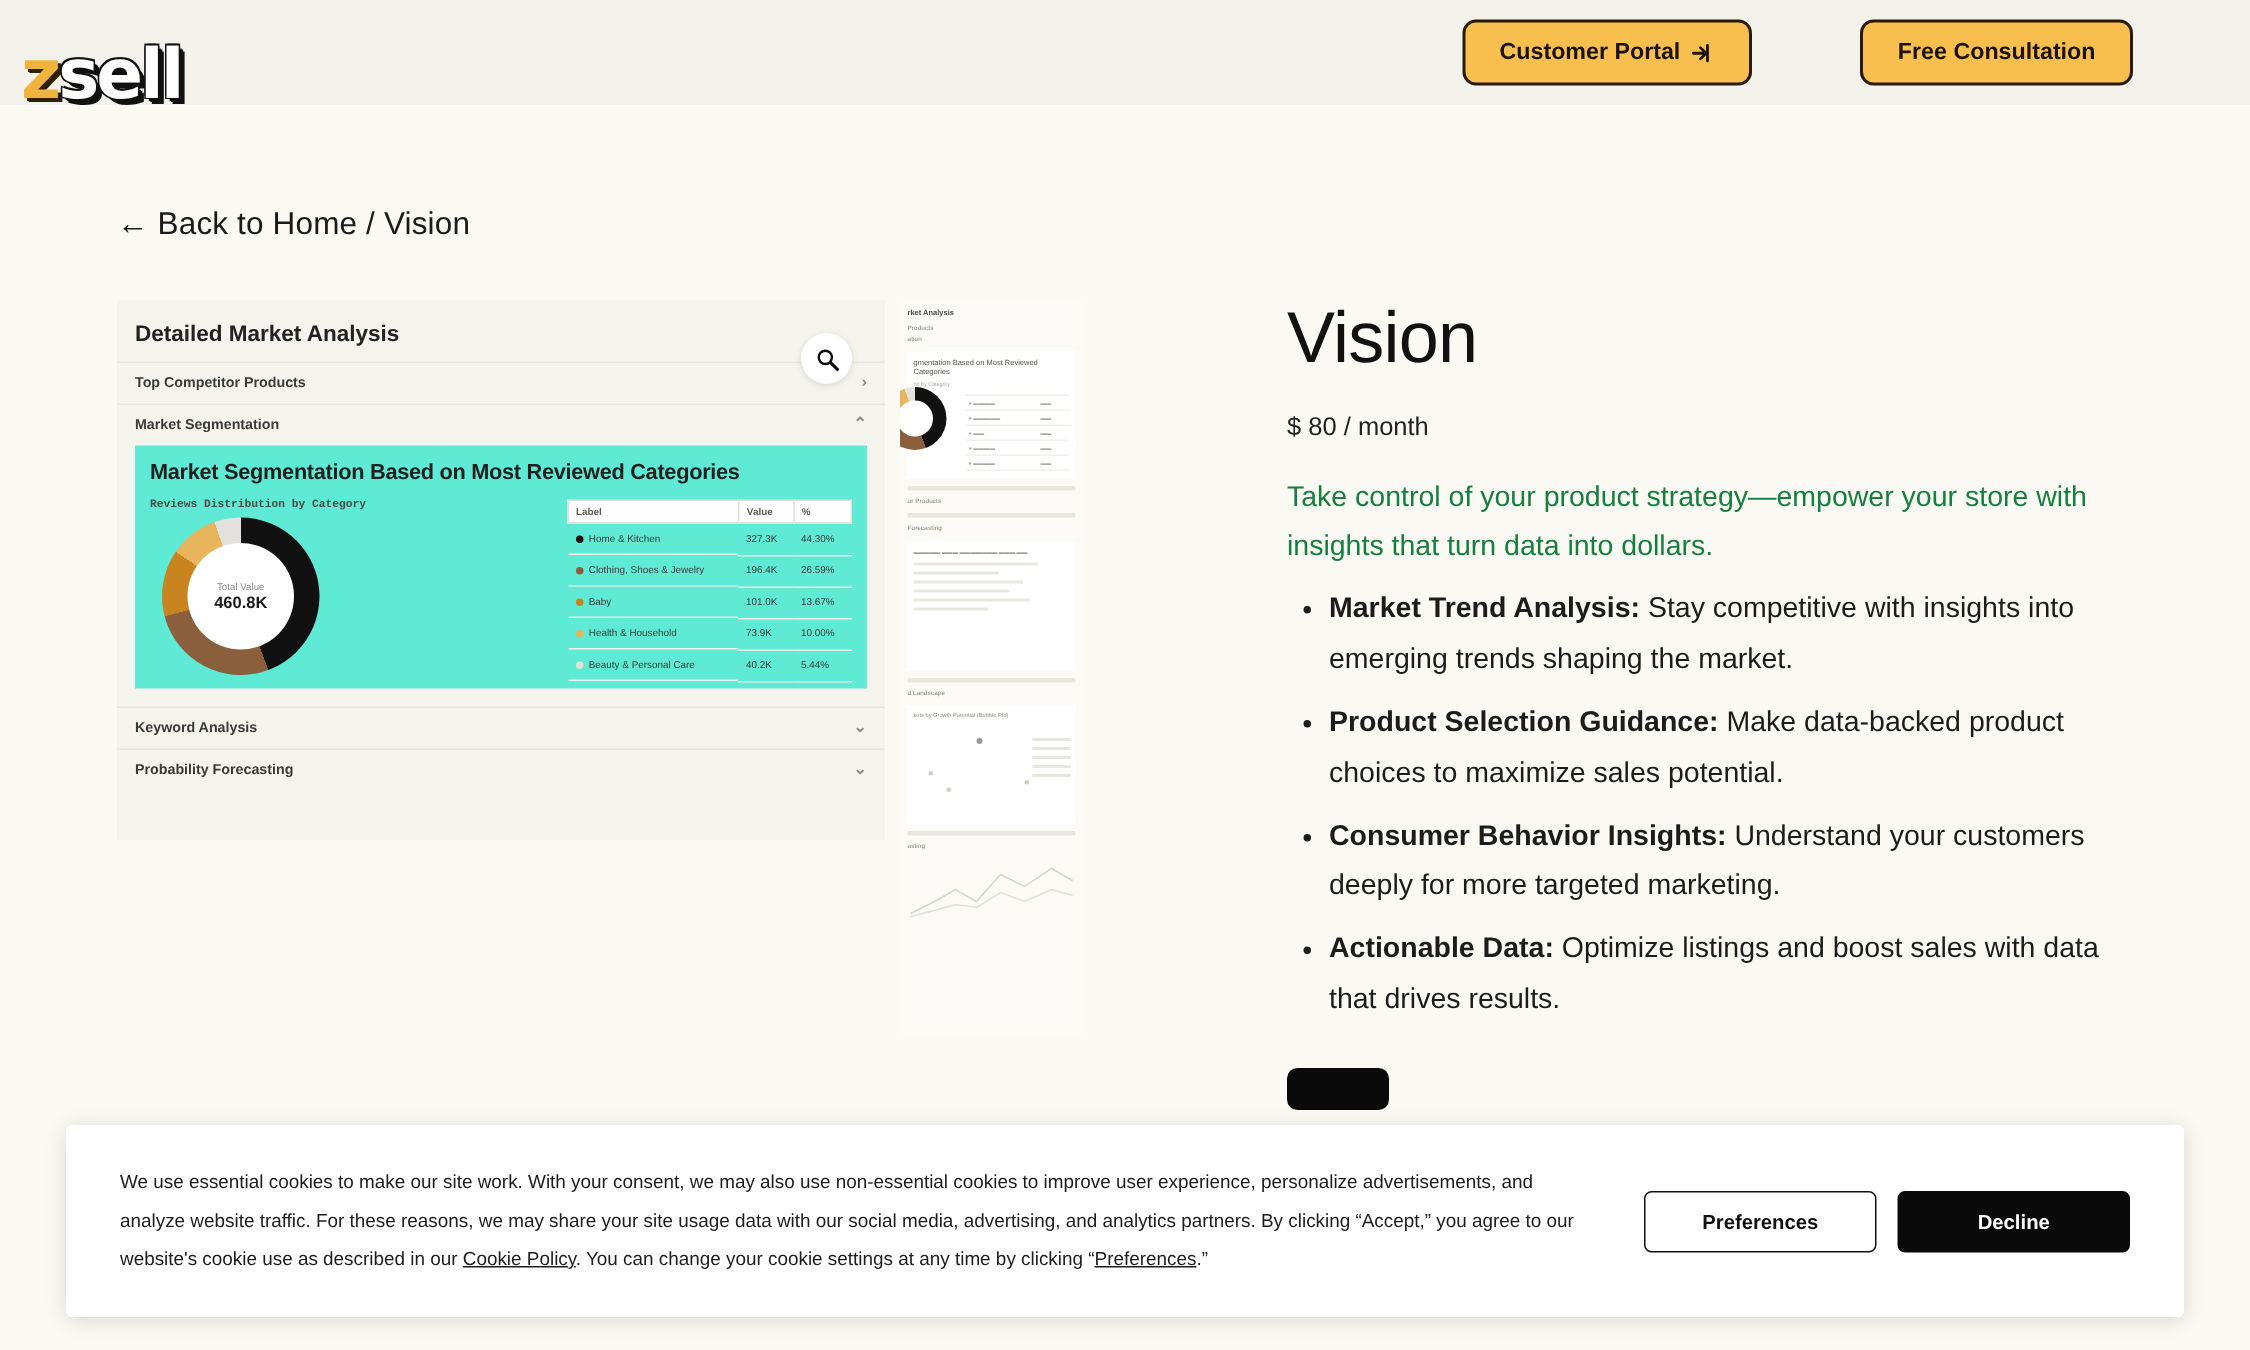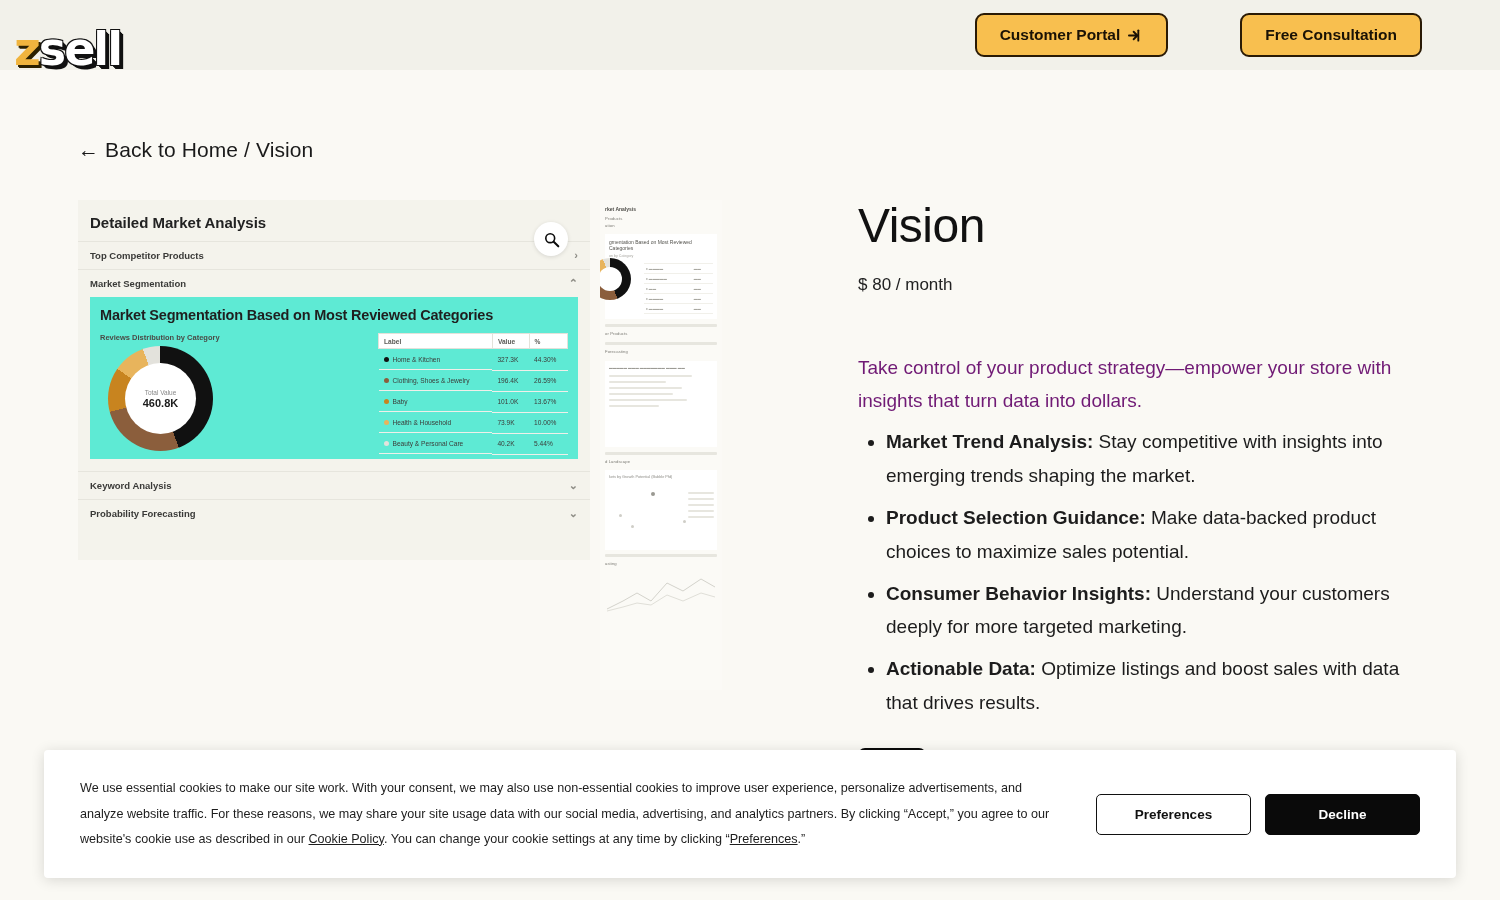--- a/index.html
+++ b/index.html
@@ -119,21 +119,21 @@
     background: #5eead4;
     margin: 0 12px;
     padding: 10px 10px 4px 10px;
   }
   .panel-title {
     font-size: 14.5px; font-weight: 700; color: #1f1f1f; margin-bottom: 10px;
     letter-spacing: -0.2px;
   }
   .panel-body { display: flex; gap: 6px; }
   .chart-col { width: 272px; flex: 0 0 272px; }
-  .chart-caption { font-size: 7.5px; font-weight:700; color: #4a4a46; margin-bottom: 4px; }
+  .chart-caption { font-size: 7.5px; font-weight:700; color: #4a4a46; margin-bottom: 4px; font-family: Liberation Mono, monospace; }
   .donut-wrap { position: relative; width: 105px; height: 105px; margin-left: 8px; }
   .donut-hole {
     position: absolute; inset: 17px;
     background: #fff; border-radius: 50%;
     display: flex; flex-direction: column; align-items: center; justify-content: center;
   }
   .donut-hole .dl { font-size: 6.5px; color: #888; }
   .donut-hole .dv { font-size: 11px; font-weight: 700; color: #1b1b1b; margin-top: 1px;}
 
   table.seg { border-collapse: collapse; width: 212px; font-size: 6.6px; color: #3b3b38; }
@@ -178,21 +178,21 @@
   .mini-spark { height: 48px; position: relative; }
 
   
   .details { padding-left: 135px; flex: 1; }
   .prod-title {
     font-size: 48px; font-weight: 400; color: #111; letter-spacing: -0.5px;
     line-height: 1.1;
   }
   .prod-price { font-size: 17px; color: #222; margin-top: 22px; }
   .prod-desc {
-    font-size: 19px; color: #701a75; line-height: 1.75; margin-top: 56px;
+    font-size: 19px; color: #15803d; line-height: 1.75; margin-top: 20px;
     max-width: 640px;
   }
   .prod-list { margin-top: 6px; padding-left: 28px; max-width: 620px; }
   .prod-list li {
     font-size: 19px; color: #1c1c1c; line-height: 1.78; margin-top: 8px;
   }
   .prod-list li b { font-weight: 700; }
   .cta-btn {
     margin-top: 28px;
     background: #0a0a0a; color: #fff; border: none; border-radius: 7px;

